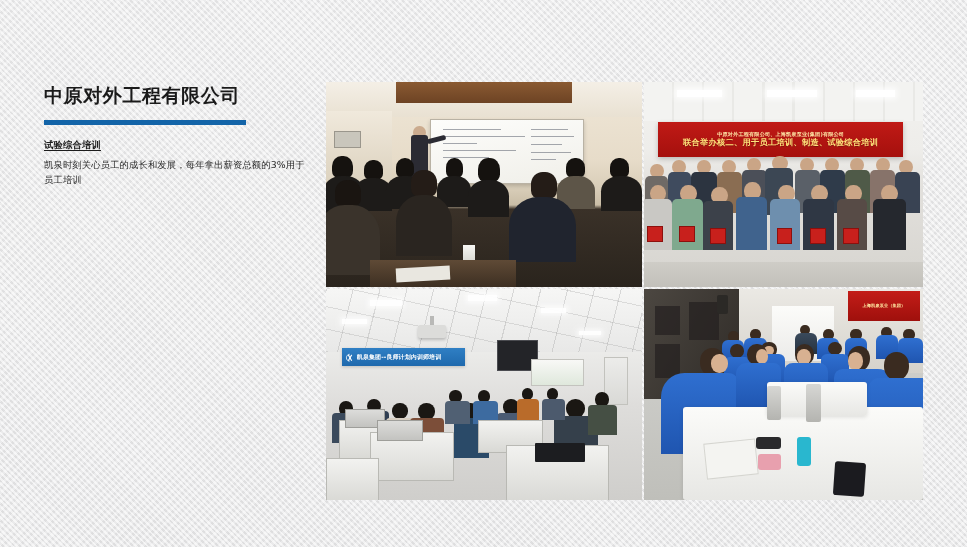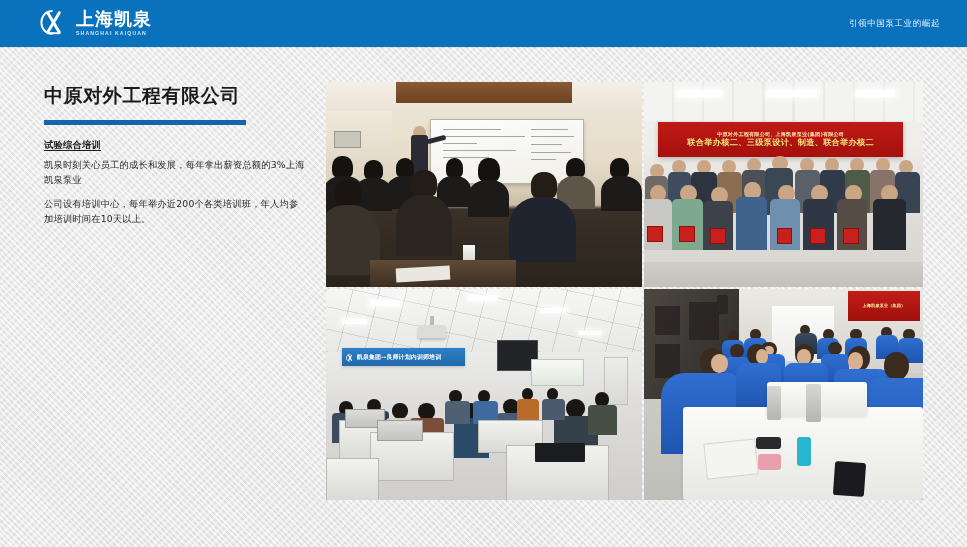--- a/index.html
+++ b/index.html
@@ -357,46 +357,26 @@
   .p4 .notebook {
     position: absolute; background: #f4f4f1; border: 1px solid #d5d5d0;
   }
   .p4 .pouch { position: absolute; border-radius: 3px; }
 </style>
 </head>
 <body>
 
 <div class="slide">
 
-  <div class="header">
-
-    <div class="logo-block">
-      <span class="logo-mark">
-        <svg width="31" height="31" viewBox="0 0 64 64" aria-hidden="true">
-          <path d="M30 6 C16 6 7 17 7 30 C7 43 16 53 30 53" fill="none" stroke="#ffffff" stroke-width="4"></path>
-          <path d="M20 10 L44 50" stroke="#ffffff" stroke-width="6" stroke-linecap="round"></path>
-          <path d="M44 10 L20 50" stroke="#ffffff" stroke-width="6" stroke-linecap="round"></path>
-          <rect x="18" y="50" width="28" height="4" fill="#ffffff"></rect>
-        </svg>
-      </span>
-      <span class="logo-text">
-        <span class="logo-cn">上海凯泉</span>
-        <span class="logo-en">SHANGHAI KAIQUAN</span>
-      </span>
-    </div>
-
-    <div class="header-slogan">引领中国泵工业的崛起</div>
-  </div>
 
   <div class="left-col">
     <h1 class="page-title">中原对外工程有限公司</h1>
     <div class="title-rule"></div>
     <div class="sub-title">试验综合培训</div>
-    <p class="para">凯泉时刻关心员工的成长和发展，每年拿出薪资总额的3%上海凯泉泵业</p>
-    <p class="para">公司设有培训中心，每年举办近200个各类培训班，年人均参加培训时间在10天以上。</p>
+    <p class="para">凯泉时刻关心员工的成长和发展，每年拿出薪资总额的3%用于员工培训</p>
   </div>
 
   <div class="photo-grid">
 
     <div class="photo p1">
       <div class="ceiling"></div>
       <div class="wood-beam"></div>
       <div class="sidewall"></div>
       <div class="panel"></div>
 
@@ -446,21 +426,21 @@
     </div>
 
     <div class="photo p2">
       <div class="ceiling"></div>
       <div class="lamp" style="left:12%;width:16%"></div>
       <div class="lamp" style="left:44%;width:18%"></div>
       <div class="lamp" style="left:76%;width:14%"></div>
 
       <div class="banner">
         <div class="banner-l1">中原对外工程有限公司、上海凯泉泵业(集团)有限公司</div>
-        <div class="banner-l2">联合举办核二、三级泵设计、制造、联合举办核二</div>
+        <div class="banner-l2">联合举办核二、用于员工培训、制造、试验综合培训</div>
       </div>
 
       <div class="floor"></div>
 
       <div class="p-head" style="left:2%;top:40%;width:5%;height:7%"></div>
       <div class="p-body" style="left:0.5%;top:46%;width:8%;height:18%;background:#6f6a66"></div>
       <div class="p-head" style="left:10%;top:38%;width:5%;height:7%"></div>
       <div class="p-body" style="left:8.5%;top:44%;width:8.5%;height:20%;background:#3f4b5e"></div>
       <div class="p-head" style="left:19%;top:38%;width:5%;height:7%"></div>
       <div class="p-body" style="left:17%;top:44%;width:9%;height:20%;background:#2c3440"></div>

